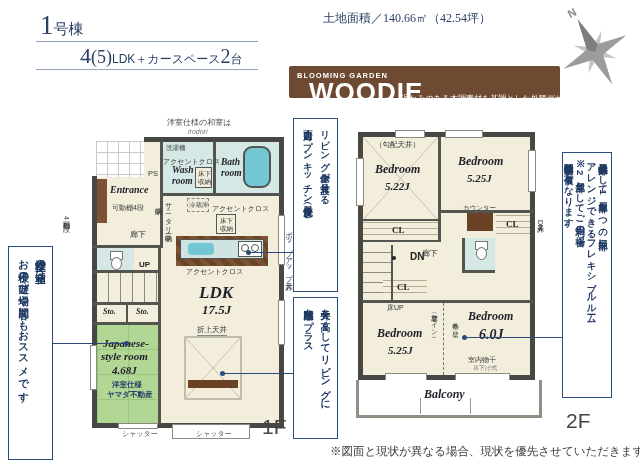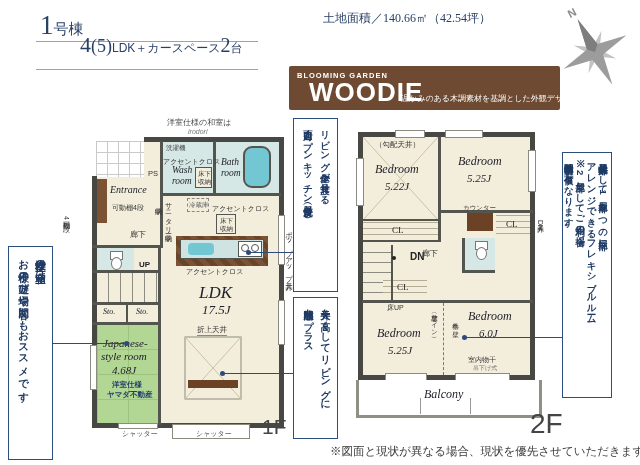--- a/index.html
+++ b/index.html
@@ -1,20 +1,20 @@
 <!DOCTYPE html>
 <html><head>
 <meta charset="utf-8">
 <style>
   html,body{margin:0;padding:0;background:#fff;}
   .canvas{position:relative;width:640px;height:465px;background:#fff;overflow:hidden;
           font-family:"Liberation Sans",sans-serif;color:#333;}
   .abs{position:absolute;}
   .lbl{position:absolute;white-space:nowrap;color:#333;line-height:1;}
-  .serif{font-family:"Liberation Serif",serif;font-style:italic;font-weight:normal;color:#23232e;}
+  .serif{font-family:"Liberation Serif",serif;font-style:italic;font-weight:bold;color:#23232e;}
   .navy{color:#22406b;}
   .wall{position:absolute;background:#474744;}
   .thinwall{position:absolute;background:#55554f;}
   .room{position:absolute;}
   .cream{background:#f3eedc;}
   .wet{background:#d5e8e6;}
   .vlabel{position:absolute;writing-mode:vertical-rl;white-space:nowrap;line-height:1;color:#333;}
   .vbox{position:absolute;writing-mode:vertical-rl;border:1.5px solid #2a4e7e;color:#1f3a63;
         font-weight:bold;background:#fff;box-sizing:border-box;}
   .vbox .col{display:block;}
@@ -35,28 +35,28 @@
 </style>
 </head>
 <body>
 
 <div class="canvas">
 
   <div class="lbl" style="left:40px;top:12px;">
     <span style="font-family:'Liberation Serif',serif;font-size:27px;color:#2a4166;">1</span><span style="font-size:15px;color:#2a4166;">号棟</span>
   </div>
   <div class="underline" style="left:36px;top:41px;width:222px;"></div>
-  <div class="lbl" style="left:80px;top:34px;">
+  <div class="lbl" style="left:80px;top:45px;">
     <span style="font-family:'Liberation Serif',serif;font-size:22px;color:#2a4166;">4</span><span style="font-family:'Liberation Serif',serif;font-size:18px;color:#2a4166;">(5)</span><span style="font-size:12px;color:#2a4166;">LDK＋カースペース</span><span style="font-family:'Liberation Serif',serif;font-size:20px;color:#2a4166;">2</span><span style="font-size:12px;color:#2a4166;">台</span>
   </div>
   <div class="underline" style="left:36px;top:69px;width:222px;"></div>
 
   <div class="lbl" style="left:296px;top:12px;font-family:'Liberation Serif',serif;font-size:12px;color:#2a4166;margin-left:27px;">土地面積／140.66㎡（42.54坪）</div>
 
-  <div class="abs" style="left:289px;top:66px;width:271px;height:44px;background:#6d4a31;border-radius:2px;">
+  <div class="abs" style="left:289px;top:66px;width:271px;height:32px;background:#6d4a31;border-radius:2px;">
     <div class="lbl" style="left:8px;top:6px;font-size:7.5px;letter-spacing:1px;color:#fff;font-weight:bold;">BLOOMING GARDEN</div>
     <div class="lbl" style="left:20px;top:13px;font-size:26px;letter-spacing:1px;color:#fff;font-weight:bold;">WOODIE</div>
     <div class="lbl" style="left:112px;top:29px;font-size:8px;color:#fff;">温かみのある木調素材を基調とした外観デザイン</div>
   </div>
 
   <svg class="abs" style="left:558px;top:6px;" width="74" height="86" viewBox="0 0 100 116">
     <g transform="rotate(-28 50 62)">
       <polygon transform="rotate(45 50 62)" points="50,32 55,57 80,62 55,67 50,92 45,67 20,62 45,57" fill="#c3c3c3"></polygon>
       <polygon points="50,12 58,54 98,62 58,70 50,112 42,70 2,62 42,54" fill="#9c9c9c"></polygon>
       <polygon points="50,12 58,54 50,62 42,54" fill="#7e7e7e"></polygon>
@@ -238,22 +238,22 @@
   <div class="lbl serif" style="left:506px;top:220px;font-size:9px;font-style:normal;">CL</div>
   <div class="vlabel" style="left:537px;top:220px;font-size:7px;color:#333;">天井DN</div>
   <div class="abs" style="left:392px;top:256px;width:4px;height:4px;border-radius:50%;background:#222;"></div>
   <div class="lbl" style="left:410px;top:252px;font-size:10px;font-weight:bold;color:#222;">DN</div>
   <div class="lbl" style="left:422px;top:250px;font-size:8px;color:#333;">廊下</div>
   <div class="lbl serif" style="left:397px;top:283px;font-size:9px;font-style:normal;">CL</div>
   <div class="lbl" style="left:387px;top:304px;font-size:7px;color:#333;">床UP</div>
   <div class="lbl serif" style="left:377px;top:327px;font-size:12px;">Bedroom</div>
   <div class="lbl serif" style="left:388px;top:345px;font-size:11px;">5.25J</div>
   <div class="lbl serif" style="left:468px;top:310px;font-size:12px;">Bedroom</div>
-  <div class="lbl serif" style="left:479px;top:328px;font-size:11px;">6.0J</div>
+  <div class="lbl serif" style="left:479px;top:328px;font-size:14px;">6.0J</div>
   <div class="vlabel" style="left:431px;top:310px;font-size:6.5px;color:#333;">（壁芯ライン）</div>
   <div class="vlabel" style="left:452px;top:318px;font-size:6.5px;color:#333;">垂れ壁</div>
   <div class="lbl" style="left:468px;top:356px;font-size:7px;color:#333;">室内物干</div>
   <div class="lbl" style="left:473px;top:365px;font-size:6px;color:#777;">吊下げ式</div>
   <div class="lbl serif" style="left:424px;top:388px;font-size:12px;">Balcony</div>
-  <div class="lbl" style="left:530px;top:410px;font-size:28px;color:#444;">2F</div>
+  <div class="lbl" style="left:566px;top:410px;font-size:21px;color:#444;">2F</div>
 
 
 </div>
 
 </body></html>

